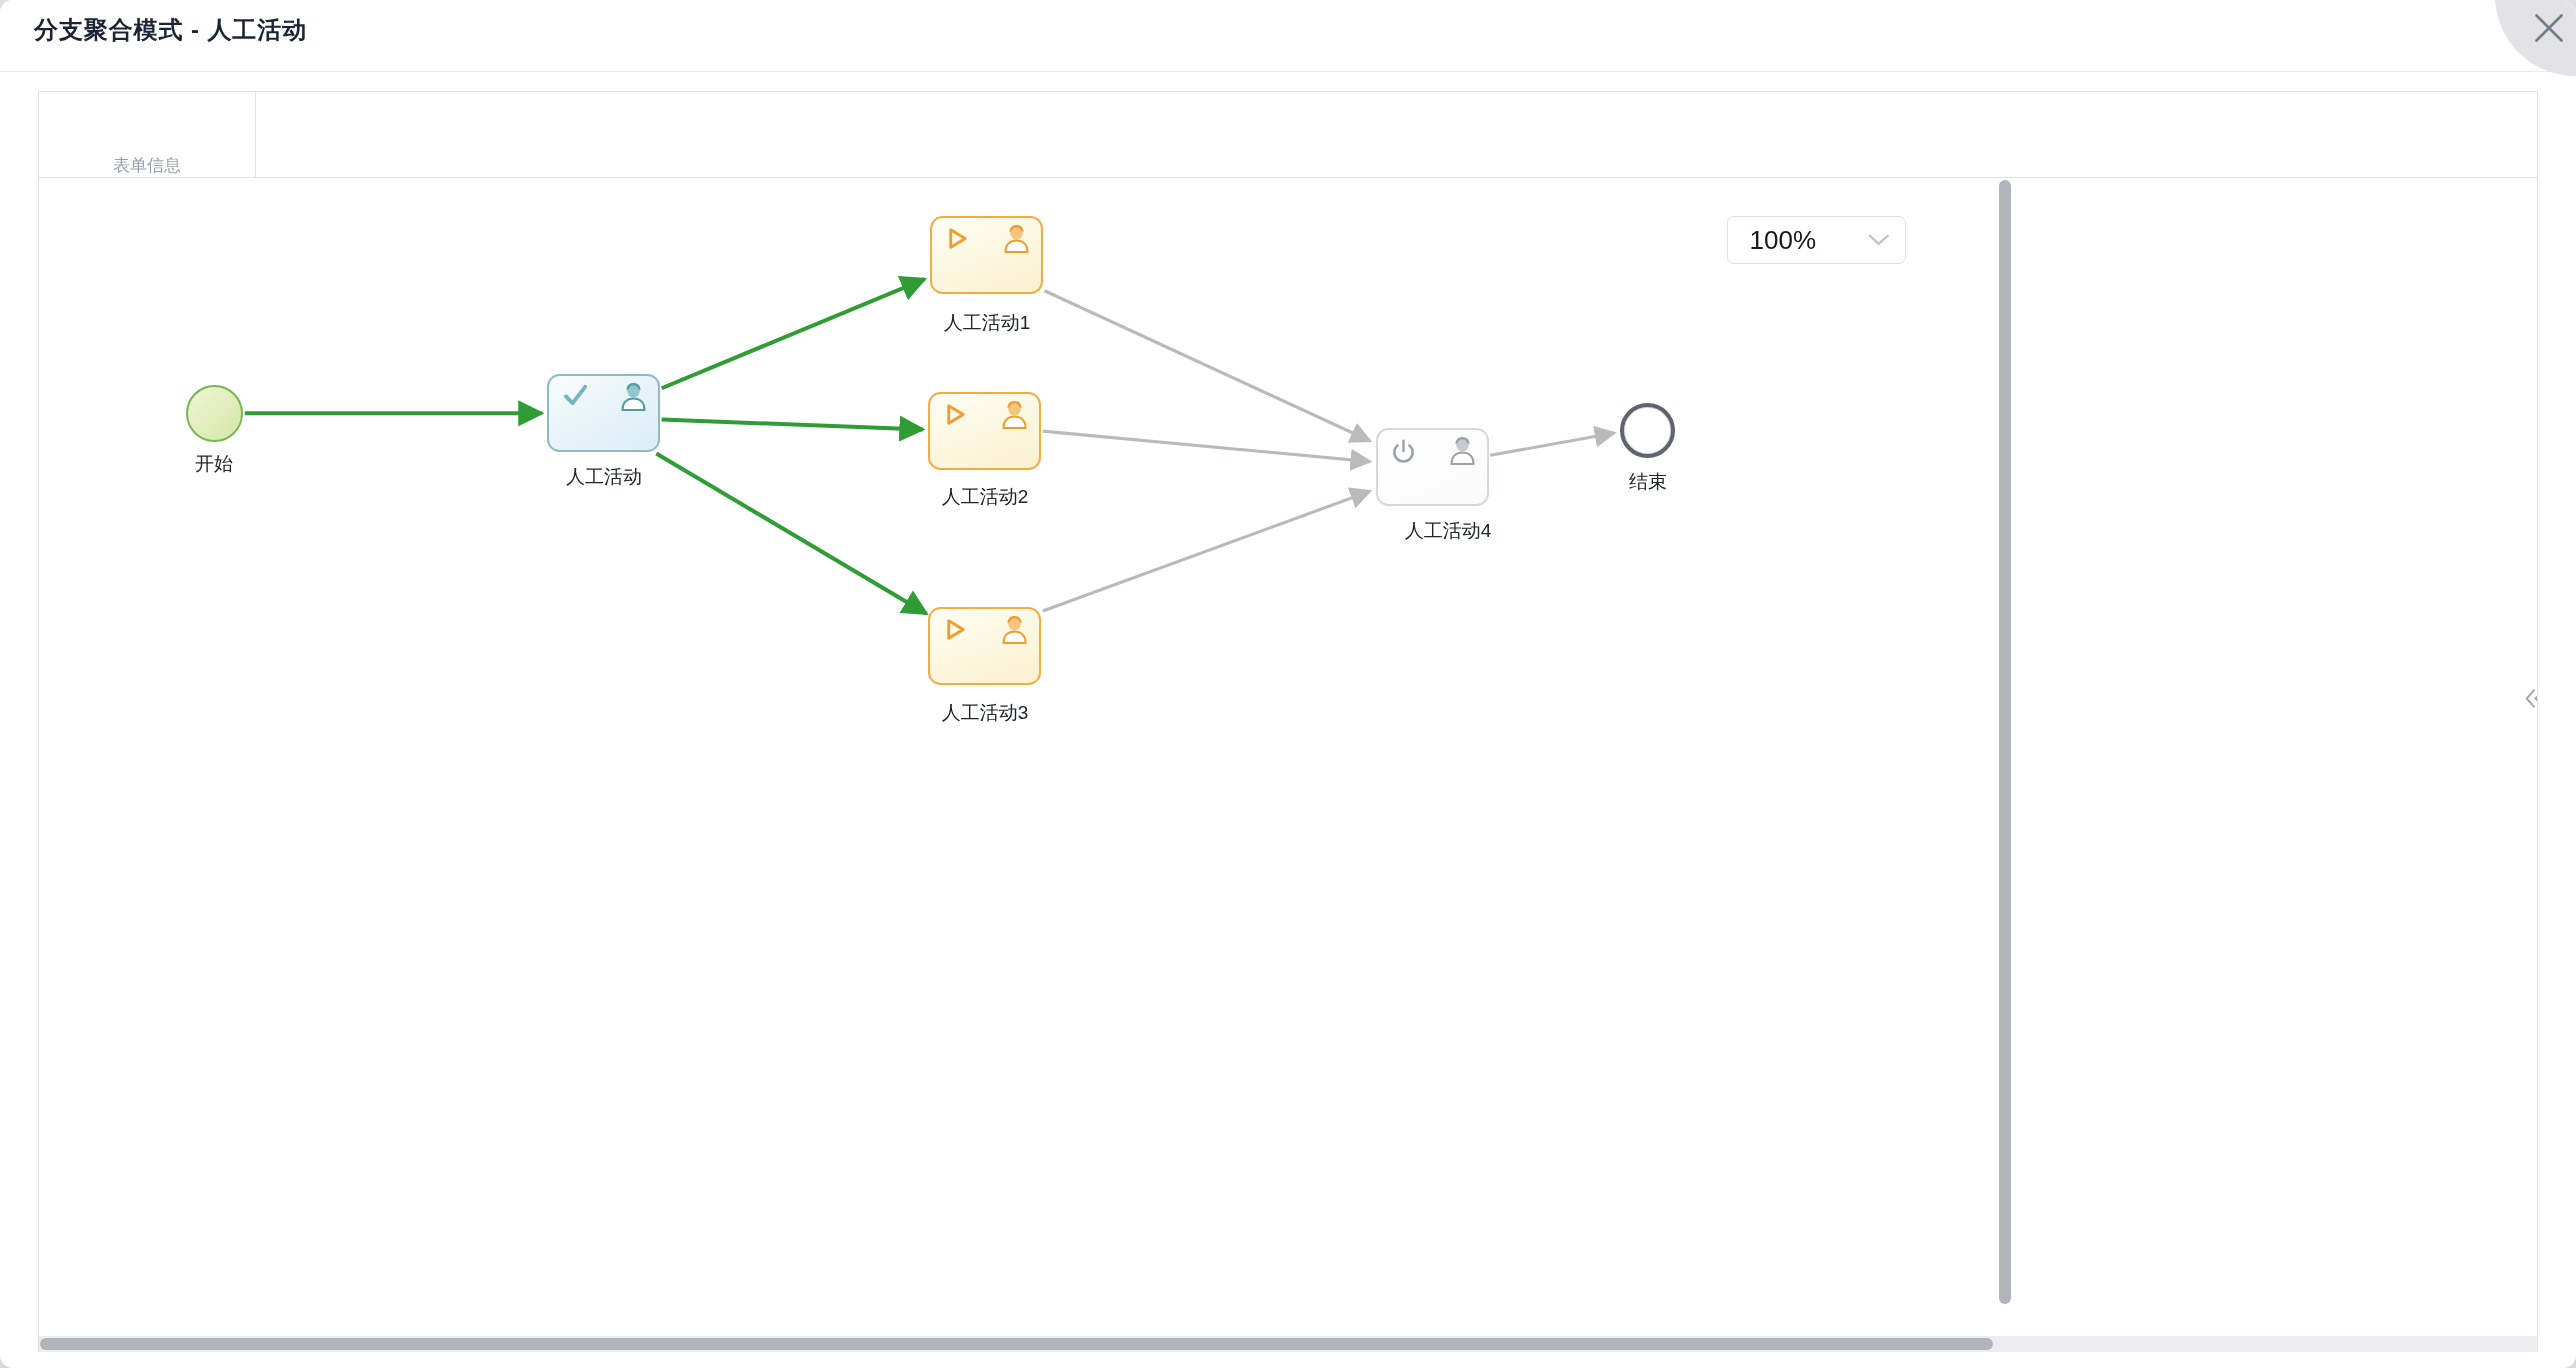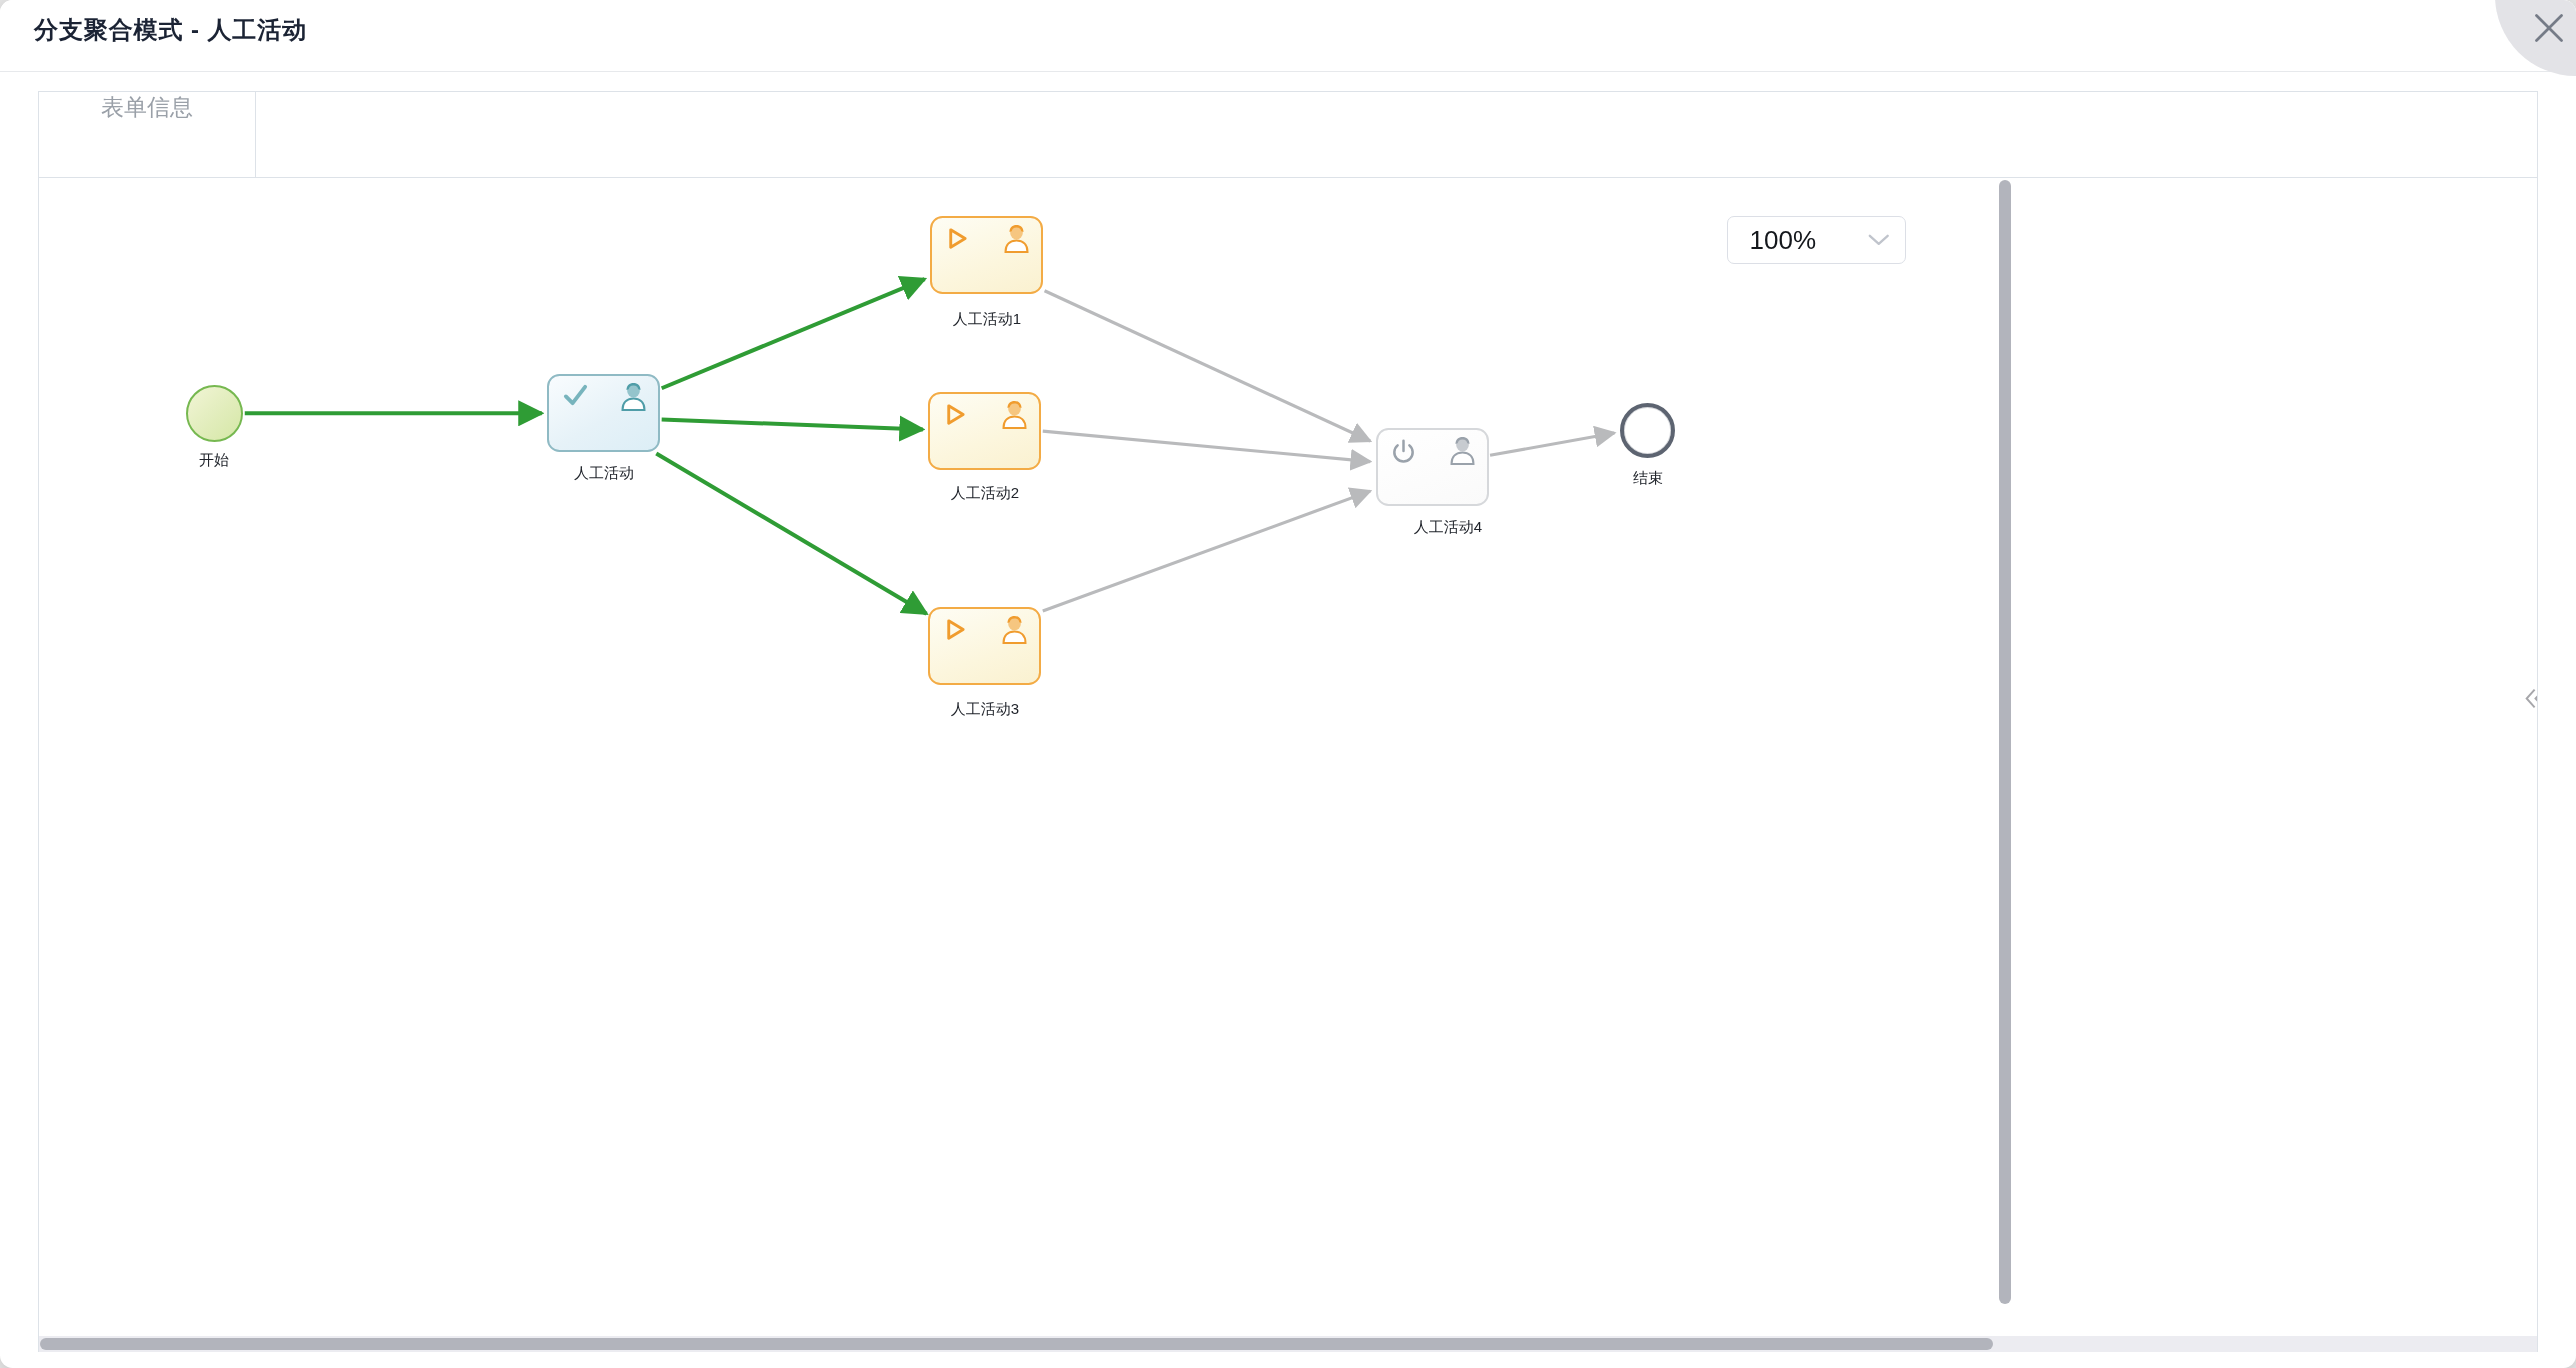--- a/index.html
+++ b/index.html
@@ -26,22 +26,22 @@
     border-radius:50%;background:#e3e3e7;cursor:pointer;z-index:30;
   }
   .close-x{position:absolute;left:37px;top:96px;width:34px;height:34px;}
   
   .panel{
     position:absolute;left:38px;top:91px;width:2500px;height:1261px;
     border:0.9px solid #dde2e8;background:#fff;box-sizing:border-box;
   }
   .tab-row{display:flex;height:85px;border-bottom:0.9px solid #dde2e8;}
   .tab{
-    width:217px;height:85px;display:flex;align-items:flex-start;justify-content:center;
-    border-right:0.9px solid #dde2e8;font-size:23px;color:#9aa0a8;cursor:pointer;
+    width:217px;height:85px;display:flex;align-items:flex-end;justify-content:center;
+    border-right:0.9px solid #dde2e8;font-size:17px;color:#9aa0a8;cursor:pointer;
     background:#fff;box-sizing:border-box;font-family:Liberation Mono, monospace;
   }
   .tab.active{color:#4171b5;}
   
   .content{position:relative;width:100%;height:1175px;background:#fff;overflow:hidden;}
   .edges-layer{position:absolute;left:0;top:0;pointer-events:none;}
   .node{position:absolute;box-sizing:border-box;cursor:pointer;}
   .task{
     width:113px;height:78px;border-radius:12.5px;border:2.7px solid;
   }
@@ -56,21 +56,21 @@
   .event.start{
     width:57px;height:57px;border:2.7px solid #76b850;
     background:linear-gradient(135deg,#f2f5d6 0%,#e4eec0 45%,#d5e7a6 100%);
   }
   .event.end{
     width:55px;height:55px;border:4.5px solid #5d6471;background:#fff;
     box-shadow:inset 0 0 0 0.9px rgba(90,100,115,.25);
   }
   .node-label{
     position:absolute;transform:translateX(-50%);
-    font-size:15px;color:#20242b;white-space:nowrap;
+    font-size:19px;color:#20242b;white-space:nowrap;
   }
   
   .zoom-select{
     position:absolute;left:1688px;top:38px;width:179px;height:48px;
     border:1.8px solid #dcdfe6;border-radius:7px;background:#fff;
     display:flex;align-items:center;padding:0 16px 0 21.5px;box-sizing:border-box;
     cursor:pointer;
   }
   .zoom-value{font-size:26px;color:#14171c;}
   .zoom-chevron{margin-left:auto;}

